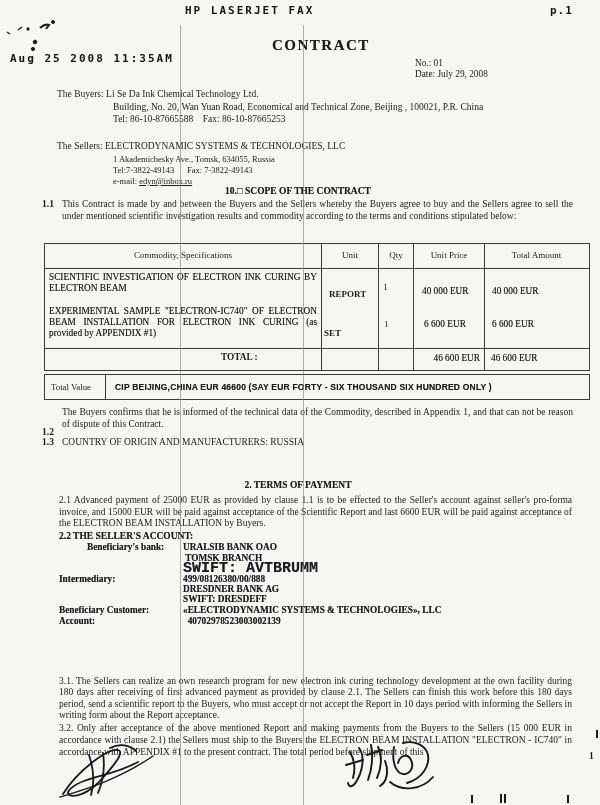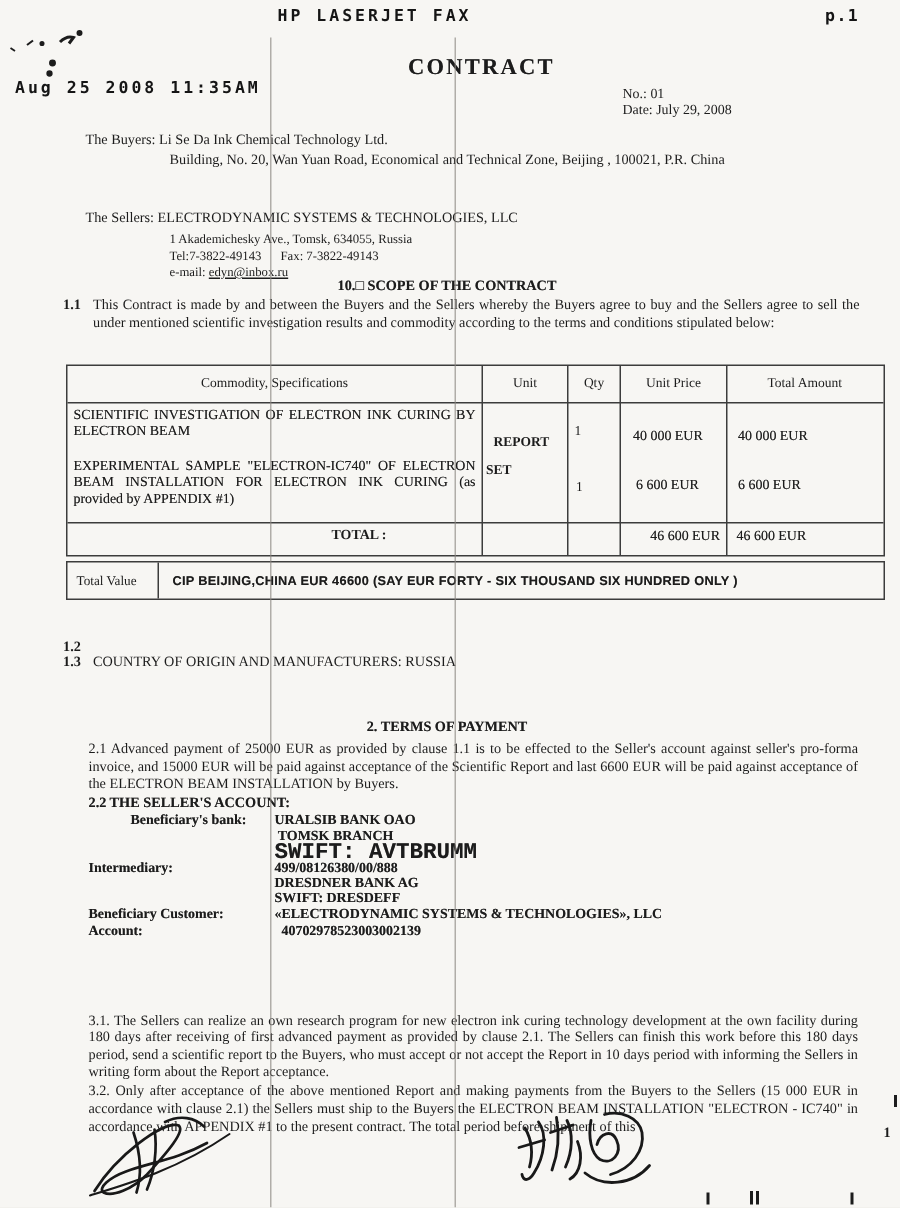--- a/index.html
+++ b/index.html
@@ -50,20 +50,21 @@
       <path d="M3,14 l3,2" stroke-width="1.2" fill="none"></path>
     </g>
   </svg>
 
   <span class="t b soft" style="left:272px;top:40px;font-size:15px;letter-spacing:1.5px;">CONTRACT</span>
   <span class="t" style="left:415px;top:58px;font-size:9.3px;">No.: 01</span>
   <span class="t" style="left:415px;top:69px;font-size:9.3px;">Date: July 29, 2008</span>
 
   <span class="t" style="left:57px;top:89px;">The Buyers: Li Se Da Ink Chemical Technology Ltd.</span>
   <span class="t" style="left:113px;top:102px;">Building, No. 20, Wan Yuan Road, Economical and Technical Zone, Beijing , 100021, P.R. China</span>
+  <span class="t pre" style="left:113px;top:114px;">Tel: 86-10-87665588    Fax: 86-10-87665253</span>
 
   <span class="t" style="left:57px;top:141px;">The Sellers: ELECTRODYNAMIC SYSTEMS &amp; TECHNOLOGIES, LLC</span>
   <span class="t" style="left:113px;top:154px;font-size:8.5px;">1 Akademichesky Ave., Tomsk, 634055, Russia</span>
   <span class="t pre" style="left:113px;top:165px;font-size:8.5px;">Tel:7-3822-49143      Fax: 7-3822-49143</span>
   <span class="t" style="left:113px;top:176px;font-size:8.5px;"><span>e-mail: </span><a class="email" href="#">edyn@inbox.ru</a></span>
 
   <span class="t b center soft" style="top:186px;">10.□  SCOPE OF THE CONTRACT</span>
 
   <span class="t b" style="left:42px;top:199px;">1.1</span>
   <div class="t just" style="left:62px;top:199px;width:511px;">This Contract is made by and between the Buyers and the Sellers whereby the Buyers agree to buy and the Sellers agree to sell the under mentioned scientific investigation results and commodity according to the terms and conditions stipulated below:</div>
@@ -79,21 +80,21 @@
     <span class="t" style="left:0;top:6px;width:276px;text-align:center;font-size:9px;">Commodity, Specifications</span>
     <span class="t" style="left:277px;top:6px;width:56px;text-align:center;font-size:9px;">Unit</span>
     <span class="t" style="left:334px;top:6px;width:34px;text-align:center;font-size:9px;">Qty</span>
     <span class="t" style="left:369px;top:6px;width:70px;text-align:center;font-size:9px;">Unit Price</span>
     <span class="t" style="left:440px;top:6px;width:103px;text-align:center;font-size:9px;">Total Amount</span>
 
     <div class="t just soft" style="left:4px;top:28px;width:268px;font-size:9.3px;line-height:11px;">SCIENTIFIC INVESTIGATION OF ELECTRON INK CURING BY ELECTRON BEAM</div>
     <div class="t just soft" style="left:4px;top:62px;width:268px;font-size:9.3px;line-height:11px;">EXPERIMENTAL SAMPLE "ELECTRON-IC740" OF ELECTRON BEAM INSTALLATION FOR ELECTRON INK CURING (as provided by APPENDIX #1)</div>
 
     <span class="t b" style="left:284px;top:45px;font-size:9px;">REPORT</span>
-    <span class="t b" style="left:279px;top:64px;font-size:9px;">SET</span>
+    <span class="t b" style="left:279px;top:84px;font-size:9px;">SET</span>
 
     <span class="t" style="left:338px;top:38px;font-size:9px;">1</span>
     <span class="t" style="left:339px;top:75px;font-size:9px;">1</span>
 
     <span class="t soft" style="left:377px;top:42px;font-size:9.3px;">40 000 EUR</span>
     <span class="t soft" style="left:379px;top:75px;font-size:9.3px;">6 600 EUR</span>
 
     <span class="t soft" style="left:447px;top:42px;font-size:9.3px;">40 000 EUR</span>
     <span class="t soft" style="left:447px;top:75px;font-size:9.3px;">6 600 EUR</span>
 
@@ -102,20 +103,21 @@
     <span class="t soft" style="left:446px;top:109px;font-size:9.3px;">46 600 EUR</span>
   </div>
 
   <div class="abs" style="left:44px;top:374px;width:544px;height:24px;border:1px solid #3c3c3c;">
     <div class="tblline" style="left:60px;top:0;width:1px;height:100%;"></div>
     <span class="t" style="left:6px;top:7px;font-size:8.8px;">Total Value</span>
     <span class="t b soft" style="left:70px;top:7px;font-size:8.5px;font-family:'Liberation Sans','DejaVu Sans',sans-serif;letter-spacing:.2px;">CIP BEIJING,CHINA EUR 46600 (SAY EUR FORTY - SIX THOUSAND SIX HUNDRED ONLY )</span>
   </div>
 
   <span class="t b" style="left:42px;top:407px;margin-top:20px;">1.2</span>
+  <div class="t just" style="left:62px;top:407px;width:511px;">The Buyers confirms that he is informed of the technical data of the Commodity, described in Appendix 1, and that can not be reason of dispute of this Contract.</div>
 
   <span class="t b" style="left:42px;top:437px;">1.3</span>
   <div class="t" style="left:62px;top:437px;">COUNTRY OF ORIGIN AND MANUFACTURERS: RUSSIA</div>
 
   <span class="t b center soft" style="top:480px;">2. TERMS OF PAYMENT</span>
   <div class="t just" style="left:59px;top:495px;width:513px;">2.1  Advanced payment of 25000 EUR as provided by clause 1.1 is to be effected to the Seller's account against seller's pro-forma invoice, and 15000 EUR will be paid against acceptance of the Scientific Report and last 6600 EUR will be paid against acceptance of the ELECTRON BEAM INSTALLATION by Buyers.</div>
   <span class="t b soft" style="left:59px;top:531px;">2.2 THE SELLER'S ACCOUNT:</span>
 
   <span class="t b soft" style="left:59px;top:542px;font-size:9.3px;padding-left:28px;">Beneficiary's bank:</span>
   <span class="t b pre soft" style="left:183px;top:542px;font-size:9.3px;">URALSIB BANK OAO</span>

